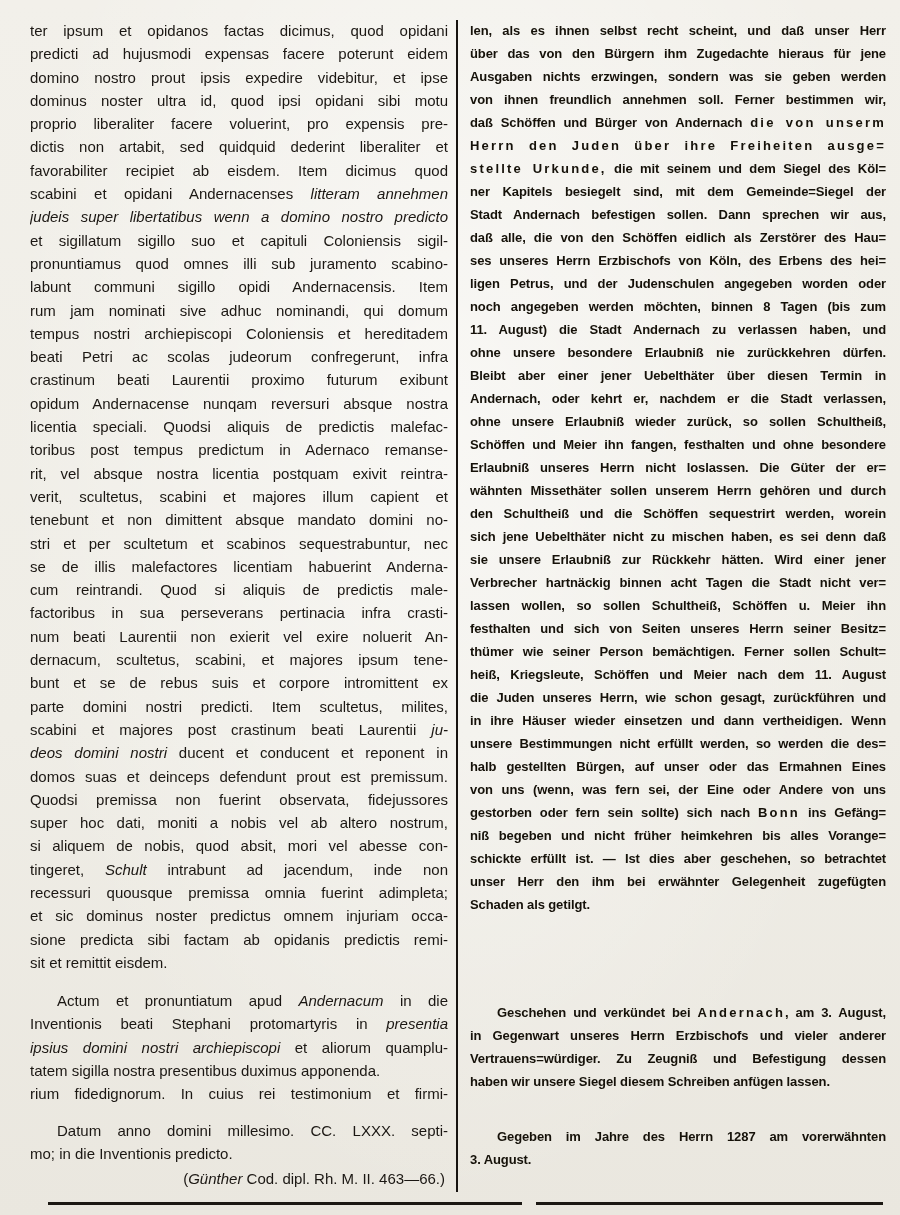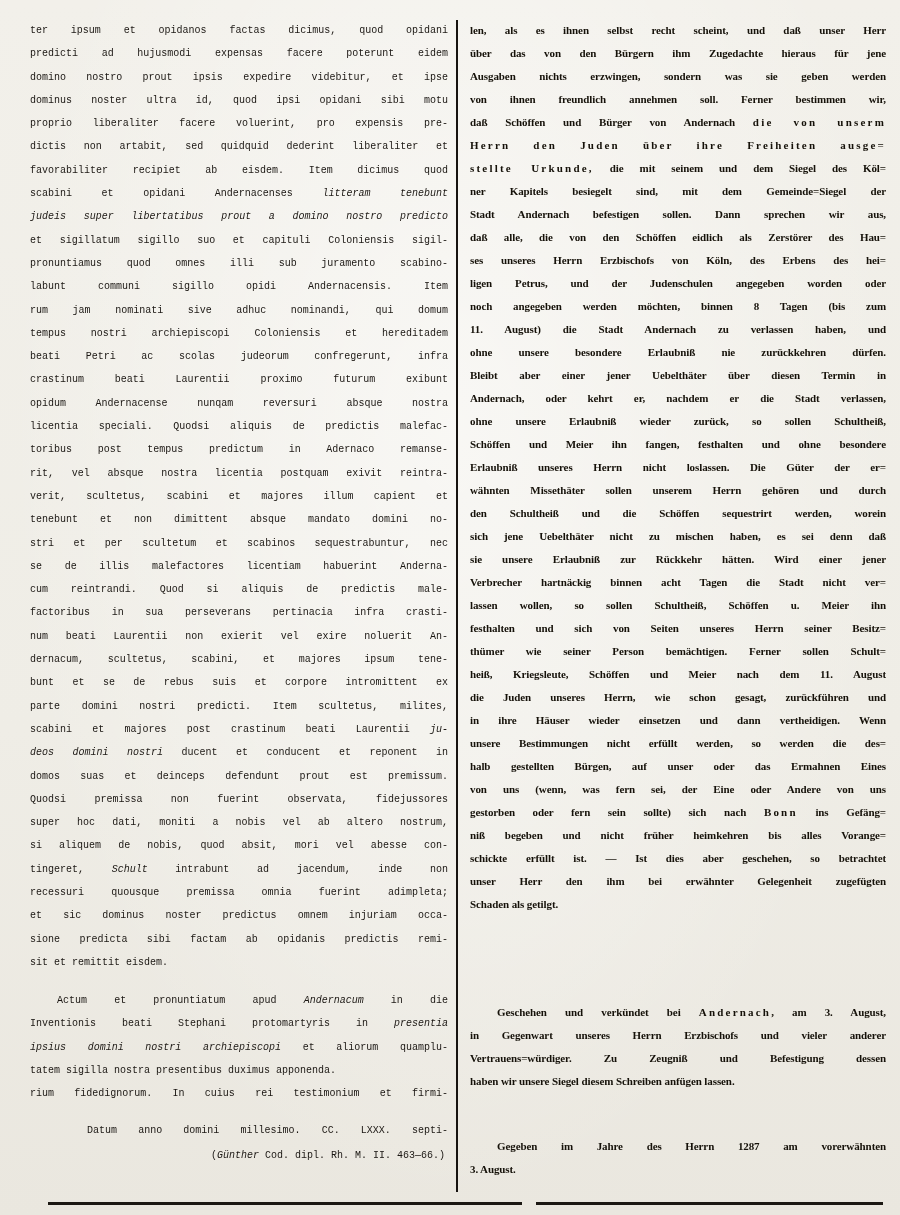--- a/index.html
+++ b/index.html
@@ -8,49 +8,49 @@
     width:900px;height:1215px;
     background:
       radial-gradient(ellipse at 50% 35%, rgba(255,255,255,0.55), rgba(255,255,255,0) 70%),
       linear-gradient(180deg,#f2f0ea 0%,#efede6 60%,#eae7df 100%);
     overflow:hidden;
     font-kerning:normal;
   }
   .col{position:absolute;top:19px;}
   .col-left{
     left:30px;width:418px;
-    font-family:Liberation Mono, monospace;
-    font-size:10px;line-height:23.3px;
+    font-family:Liberation Sans, sans-serif;
+    font-size:15px;line-height:23.3px;
     color:#1b1713;
   }
   .col-right{
     left:470px;width:416px;
-    font-family:Liberation Serif, serif;
+    font-family:Liberation Sans, sans-serif;
     font-weight:700;
-    font-size:11px;line-height:23px;
+    font-size:13px;line-height:23px;
     letter-spacing:-0.1px;
     color:#151109;
   }
   .line{
     text-align:justify;
     text-align-last:justify;
     overflow:hidden;
     white-space:normal;
   }
   .col-left .line{height:23.3px;}
   .col-right .line{height:23px;}
   .line.lastline{text-align-last:left;}
   .para.indent .line:first-child{text-indent:27px;}
   .para.align-right .line{text-align:center;text-align-last:right;padding-right:3px;}
   
   .col-left .para:nth-child(2){margin-top:15px;}
-  .col-left .para:nth-child(3){margin-top:13px;margin-left:30px;}
+  .col-left .para:nth-child(3){margin-top:13px;}
   .col-left .para:nth-child(4){margin-top:2px;}
   .col-right .para:nth-child(2){margin-top:85px;}
-  .col-right .para:nth-child(3){margin-top:42px;}
+  .col-right .para:nth-child(3){margin-top:32px;}
   .it{font-style:italic;}
   .sp{letter-spacing:2.2px;}
   .divider{
     position:absolute;left:456px;top:20px;
     width:2px;height:1172px;
     background:#171310;
   }
   .rule{position:absolute;top:1202px;height:3px;background:#1c1813;}
   .rule-left{left:48px;width:474px;}
   .rule-right{left:536px;width:347px;}
@@ -61,22 +61,22 @@
 <div class="page">
   <div class="col col-left">
       <div class="para">
         <div class="line"><span>ter ipsum et opidanos factas dicimus, quod opidani</span></div>
         <div class="line"><span>predicti ad hujusmodi expensas facere poterunt eidem</span></div>
         <div class="line"><span>domino nostro prout ipsis expedire videbitur, et ipse</span></div>
         <div class="line"><span>dominus noster ultra id, quod ipsi opidani sibi motu</span></div>
         <div class="line"><span>proprio liberaliter facere voluerint, pro expensis pre-</span></div>
         <div class="line"><span>dictis non artabit, sed quidquid dederint liberaliter et</span></div>
         <div class="line"><span>favorabiliter recipiet ab eisdem. Item dicimus quod</span></div>
-        <div class="line"><span>scabini et opidani Andernacenses </span><span class="it">litteram tenebunt</span></div>
-        <div class="line"><span class="it">judeis super libertatibus prout a domino nostro predicto</span></div>
+        <div class="line"><span>scabini et opidani Andernacenses </span><span class="it">litteram annehmen</span></div>
+        <div class="line"><span class="it">judeis super libertatibus wenn a domino nostro predicto</span></div>
         <div class="line"><span>et sigillatum sigillo suo et capituli Coloniensis sigil-</span></div>
         <div class="line"><span>pronuntiamus quod omnes illi sub juramento scabino-</span></div>
         <div class="line"><span>labunt communi sigillo opidi Andernacensis. Item</span></div>
         <div class="line"><span>rum jam nominati sive adhuc nominandi, qui domum</span></div>
         <div class="line"><span>tempus nostri archiepiscopi Coloniensis et hereditadem</span></div>
         <div class="line"><span>beati Petri ac scolas judeorum confregerunt, infra</span></div>
         <div class="line"><span>crastinum beati Laurentii proximo futurum exibunt</span></div>
         <div class="line"><span>opidum Andernacense nunqam reversuri absque nostra</span></div>
         <div class="line"><span>licentia speciali. Quodsi aliquis de predictis malefac-</span></div>
         <div class="line"><span>toribus post tempus predictum in Adernaco remanse-</span></div>
@@ -105,20 +105,21 @@
       </div>
       <div class="para indent">
         <div class="line"><span>Actum et pronuntiatum apud </span><span class="it">Andernacum</span><span> in die</span></div>
         <div class="line"><span>Inventionis beati Stephani protomartyris in </span><span class="it">presentia</span></div>
         <div class="line"><span class="it">ipsius domini nostri archiepiscopi</span><span> et aliorum quamplu-</span></div>
         <div class="line lastline"><span>tatem sigilla nostra presentibus duximus apponenda.</span></div>
         <div class="line"><span>rium fidedignorum. In cuius rei testimonium et firmi-</span></div>
       </div>
       <div class="para indent">
         <div class="line"><span>Datum anno domini millesimo. CC. LXXX. septi-</span></div>
+        <div class="line lastline"><span>mo; in die Inventionis predicto.</span></div>
       </div>
       <div class="para align-right">
         <div class="line"><span>(</span><span class="it">Günther</span><span> Cod. dipl. Rh. M. II. 463—66.)</span></div>
       </div>
     </div>
 
   <div class="divider"></div>
 
   <div class="col col-right">
       <div class="para">

